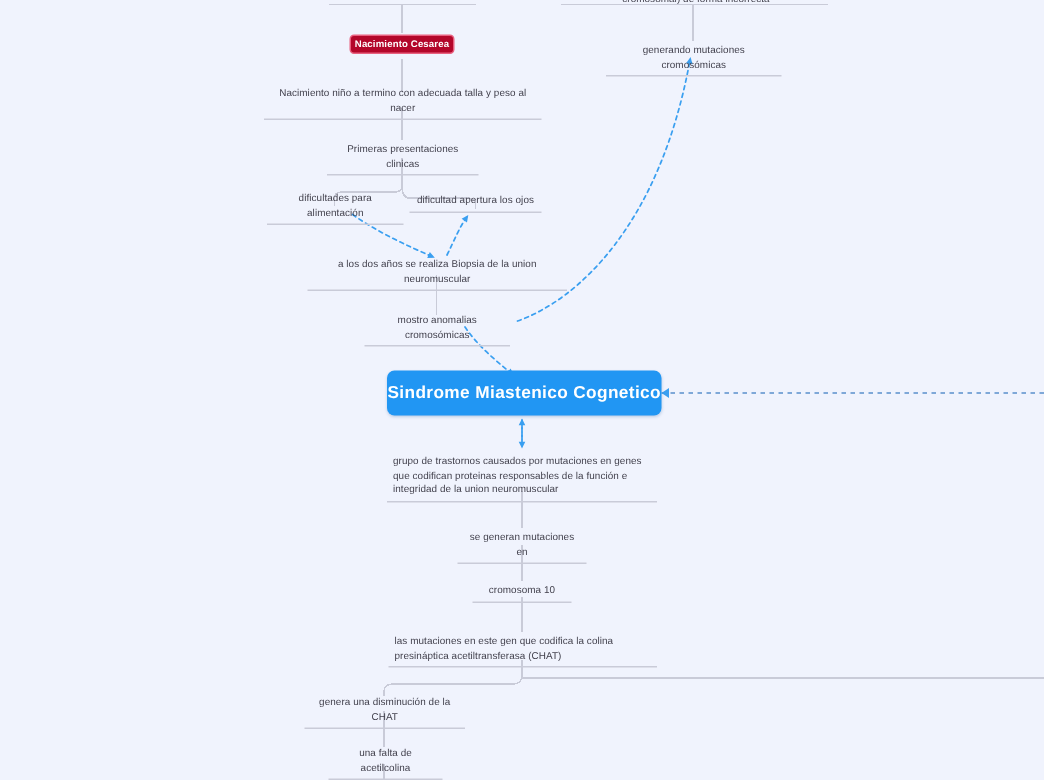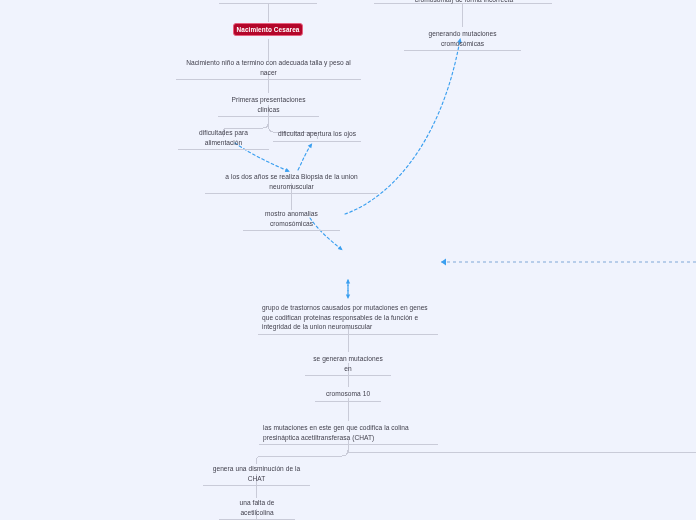--- a/index.html
+++ b/index.html
@@ -158,20 +158,21 @@
   <div class="node" style="left:218px; top:94px; width:101px;">Primeras presentaciones clinicas</div>
 
   <div class="node" style="left:178px; top:127px; width:91px;">dificultades para alimentación</div>
 
   <div class="node" style="left:273px; top:128px; width:88px;">dificultad apertura los ojos</div>
 
   <div class="node" style="left:205px; top:171px; width:173px;">a los dos años se realiza Biopsia de la union neuromuscular</div>
 
   <div class="node" style="left:243px; top:208px; width:97px;">mostro anomalias cromosómicas</div>
 
+  <div class="root" style="left:258px; top:247px; width:183px; height:30px;">Sindrome Miastenico Cognetico</div>
 
   <div class="node" style="left:258px; top:302px; width:180px; text-align:left;">grupo de trastornos causados por mutaciones en genes que codifican proteinas responsables de la función e integridad de la union neuromuscular</div>
 
   <div class="node" style="left:305px; top:353px; width:86px;">se generan mutaciones en</div>
 
   <div class="node" style="left:315px; top:388px; width:66px;">cromosoma 10</div>
 
   <div class="node" style="left:259px; top:422px; width:179px; text-align:left;">las mutaciones en este gen que codifica la colina presináptica acetiltransferasa (CHAT)</div>
 
   <div class="node" style="left:203px; top:463px; width:107px;">genera una disminución de la CHAT</div>

